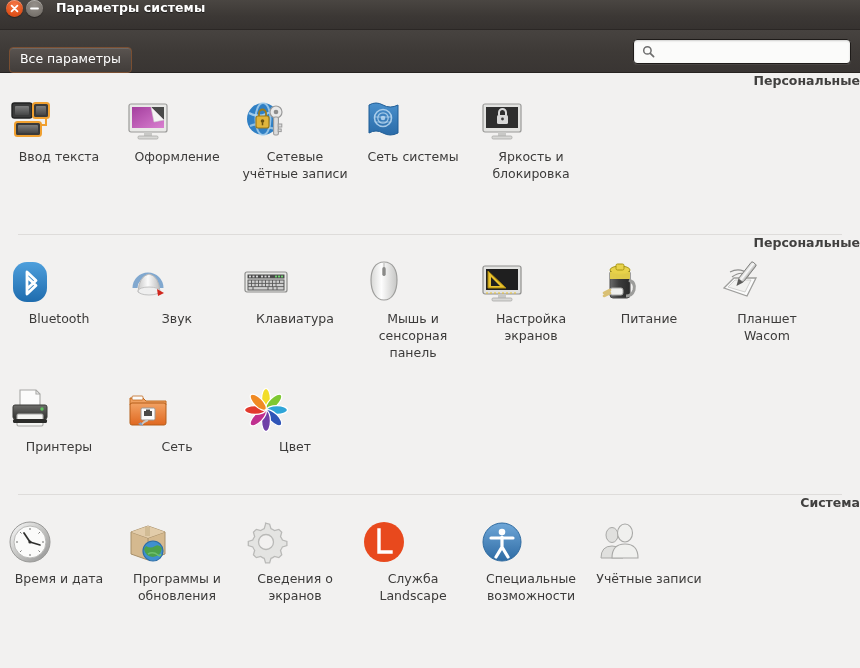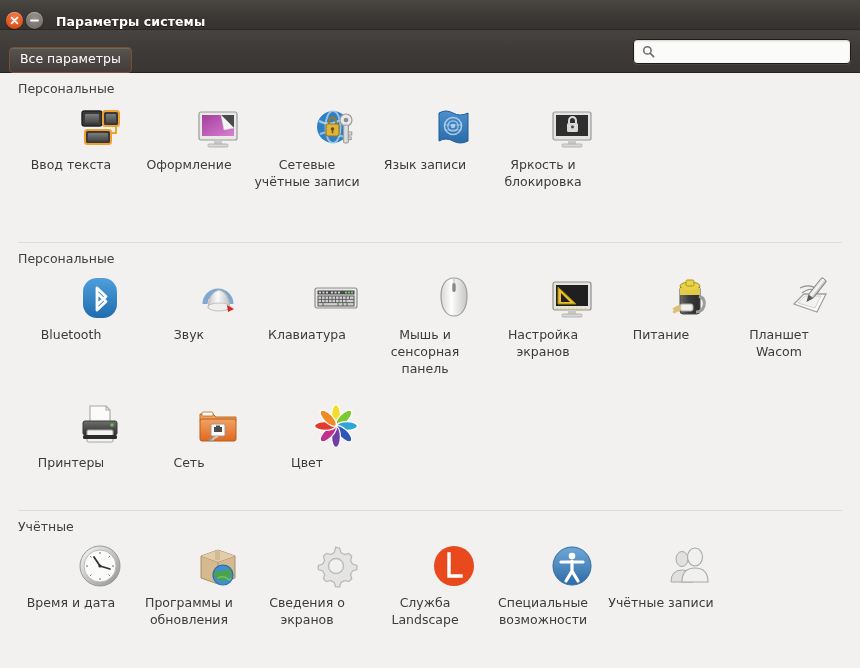--- a/index.html
+++ b/index.html
@@ -21,21 +21,21 @@
     display: flex;
     flex-direction: column;
   }
 
   
   #titlebar {
     height: 29px;
     min-height: 29px;
     background: linear-gradient(to bottom, #4a4642 0%, #3c3835 55%, #363230 100%);
     display: flex;
-    align-items: flex-end;
+    align-items: flex-start;
     padding-left: 6px;
     position: relative;
     border-bottom: 1px solid #2b2725;
   }
   .wbtn {
     width: 17px;
     height: 17px;
     border-radius: 50%;
     margin-right: 3px;
     position: relative;
@@ -114,36 +114,37 @@
     padding: 0;
   }
   .section { position: relative; }
   .sep {
     height: 1px;
     background: #dedcda;
     margin: 0 18px;
   }
   .section-title {
     font-size: 12.5px;
-    font-weight: normal;
+    font-weight: bold;
     color: #41403f;
-    padding: 8px 0 6px 18px;
+    padding: 0 0 6px 18px;
+    text-align: right;
   }
   .grid {
     display: flex;
     flex-wrap: wrap;
     padding: 0 6px;
     align-content: flex-start;
   }
   .tile {
     width: 118px;
     padding-top: 2px;
     display: flex;
     flex-direction: column;
-    align-items: flex-end;
+    align-items: flex-start;
     cursor: default;
     box-sizing: border-box;
   }
   .tile .ico {
     width: 48px;
     height: 48px;
     display: block;
     line-height: 0;
   }
   .tile .lbl {
@@ -270,21 +271,21 @@
               <circle cx="23" cy="22" r="2.3" fill="#bcd9f1" opacity=".85"></circle>
               <path d="M14.6 21 h16.8 M16 26 h14" stroke="#bcd9f1" stroke-width="1.1" opacity=".65"></path>
               <defs>
                 <linearGradient id="langr" x1="0" y1="0" x2="0" y2="1">
                   <stop offset="0" stop-color="#4a90cc"></stop>
                     <stop offset="1" stop-color="#2a6ba8"></stop>
                 </linearGradient>
               </defs>
             </svg>
           </span>
-          <span class="lbl">Язык записи</span>
+          <span class="lbl">Сеть системы</span>
         </div>
 
         <div class="tile">
           <span class="ico">
             <svg width="48" height="48" viewBox="0 0 48 48">
               <rect x="5" y="8" width="38" height="28" rx="2" fill="#e3e3e1" stroke="#9a9a98" stroke-width="1.2"></rect>
               <rect x="8" y="11" width="32" height="21" fill="#2e2e2e"></rect>
               <rect x="19" y="19" width="11" height="9" rx="1.5" fill="#d8d8d8"></rect>
               <path d="M21 19 v-2.5 a3.5 3.5 0 0 1 7 0 v2.5" fill="none" stroke="#d8d8d8" stroke-width="2"></path>
               <circle cx="24.5" cy="23" r="1.4" fill="#3a3a3a"></circle>
@@ -528,21 +529,21 @@
             </svg>
           </span>
           <span class="lbl">Цвет</span>
         </div>
       </div>
     </div>
 
     <div class="sep"></div>
 
     <div class="section">
-      <div class="section-title">Учётные</div>
+      <div class="section-title">Система</div>
       <div class="grid row-sys">
 
         <div class="tile">
           <span class="ico">
             <svg width="48" height="48" viewBox="0 0 48 48">
               <circle cx="24" cy="24" r="20" fill="url(#clkgr)" stroke="#9a9a98" stroke-width="1"></circle>
               <circle cx="24" cy="24" r="16" fill="#fbfbfa" stroke="#b9b9b7" stroke-width="1"></circle>
               <g stroke="#6e6e6c" stroke-width="1">
                 <path d="M24 10 v2 M24 36 v2 M10 24 h2 M36 24 h2"></path>
                 <path d="M33.9 14.1 l-1.4 1.4 M15.5 32.5 l-1.4 1.4 M33.9 33.9 l-1.4 -1.4 M15.5 15.5 l-1.4 -1.4"></path>

